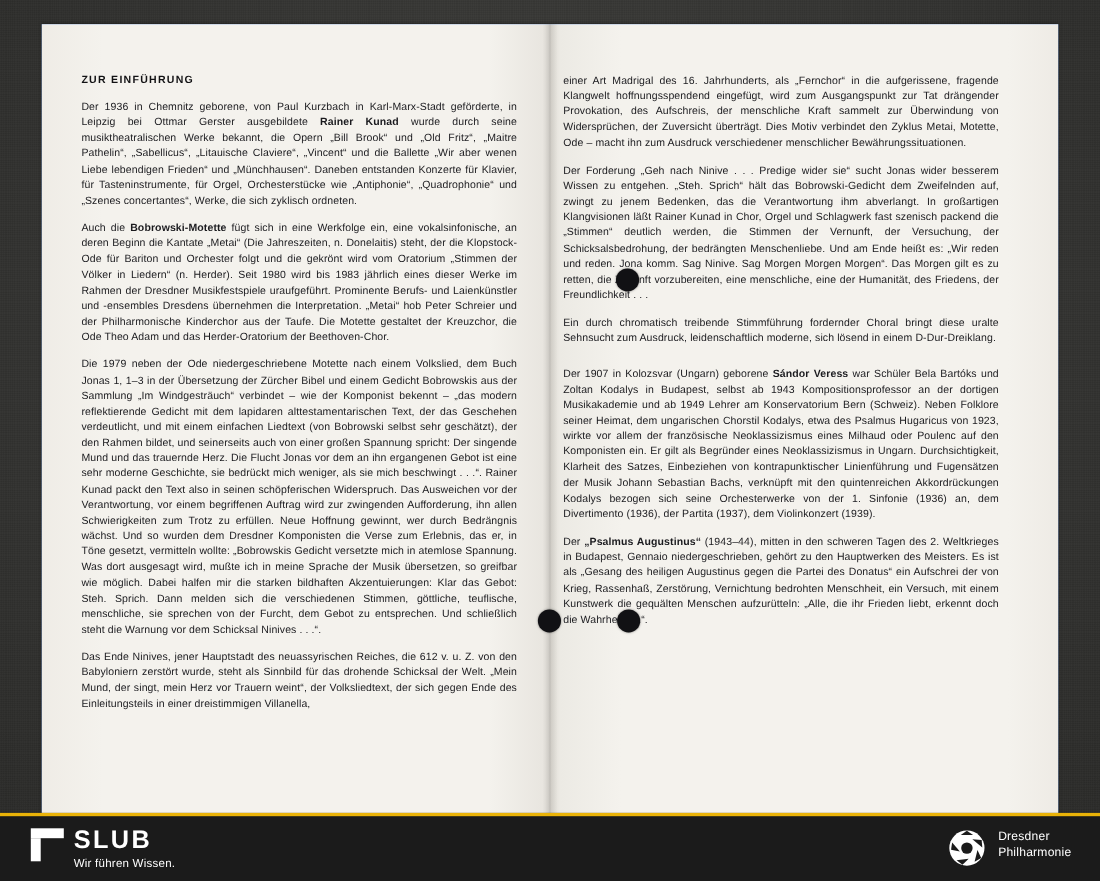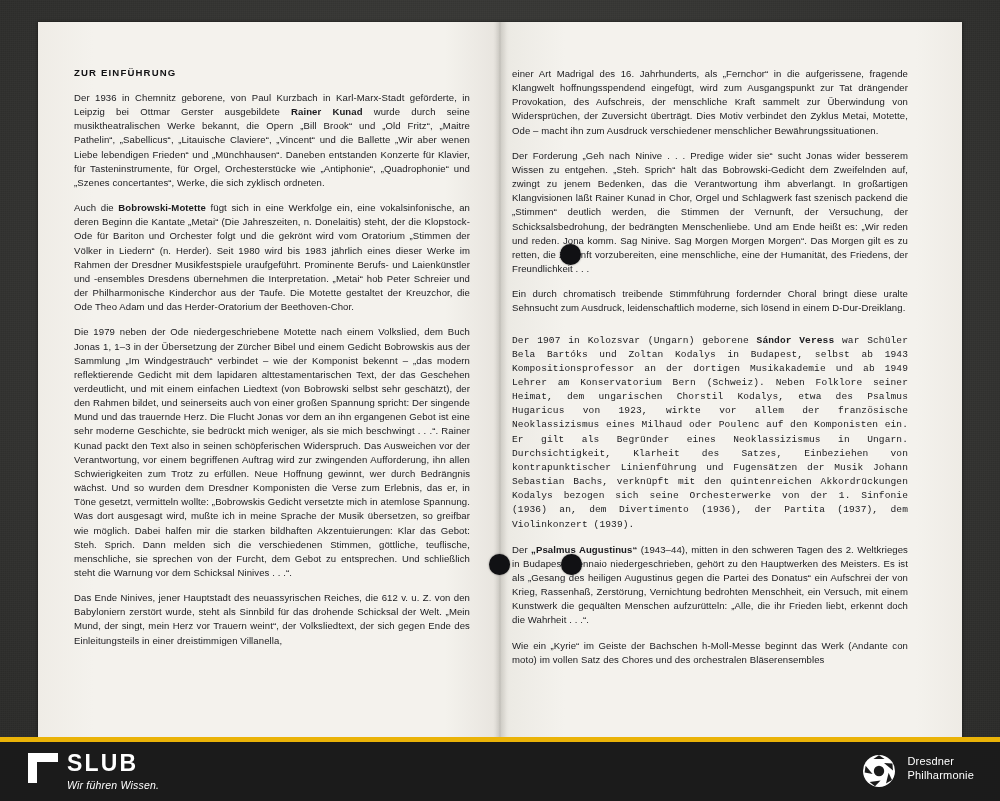--- a/index.html
+++ b/index.html
@@ -78,42 +78,42 @@
     line-height: 14.15px;
     text-align: justify;
     margin: 0 0 11px 0;
     color: #1a1a1e;
     letter-spacing: 0.1px;
     hyphens: manual;
   }
   .para:last-child { margin-bottom: 16px; }
   .para b { font-weight: bold; }
 
-  .gap-before { margin-top: 18px; font-family: Liberation Mono, monospace; }
+  .gap-before { margin-top: 18px; }
 
   
   .blob {
     position: absolute;
     background: #111114;
     border-radius: 50%;
     box-shadow: 0 0 2px rgba(0,0,0,0.5);
   }
   #blob-1 { left: 451px; top: 532px; width: 21px; height: 21px; }
   #blob-2 { left: 523px; top: 532px; width: 21px; height: 21px; }
   #blob-3 { left: 522px; top: 222px; width: 21px; height: 21px; }
 
   
   #footer {
     position: absolute;
     left: 0;
     bottom: 0;
     width: 1000px;
     height: 59px;
     background: #1b1b1b;
-    border-top: 5px solid #eab308;
+    border-top: 3px solid #eab308;
   }
   #slub {
     position: absolute;
     left: 28px;
     top: 9px;
     display: flex;
     align-items: flex-start;
   }
   #slub-mark {
     width: 30px;
@@ -134,21 +134,20 @@
     font-weight: bold;
     letter-spacing: 2.2px;
     line-height: 25px;
   }
   #slub-text .slub-claim {
     color: #ffffff;
     font-size: 10.5px;
     letter-spacing: 0.2px;
     line-height: 14px;
     margin-top: 2px;
-    font-style: italic;
   }
   #dp {
     position: absolute;
     right: 26px;
     top: 12px;
     display: flex;
     align-items: flex-start;
   }
   #dp-mark {
     width: 34px;
@@ -183,21 +182,20 @@
         </div>
     </div>
 
     <div class="col" id="col-right">
       <div id="right-paras">
           <div class="para"><span>einer Art Madrigal des 16. Jahrhunderts, als „Fernchor“ in die aufgerissene, fragende Klangwelt hoffnungsspendend eingefügt, wird zum Ausgangspunkt zur Tat drängender Provokation, des Aufschreis, der menschliche Kraft sammelt zur Überwindung von Widersprüchen, der Zuversicht überträgt. Dies Motiv verbindet den Zyklus Metai, Motette, Ode – macht ihn zum Ausdruck verschiedener menschlicher Bewährungssituationen.</span></div>
           <div class="para"><span>Der Forderung „Geh nach Ninive . . . Predige wider sie“ sucht Jonas wider besserem Wissen zu entgehen. „Steh. Sprich“ hält das Bobrowski-Gedicht dem Zweifelnden auf, zwingt zu jenem Bedenken, das die Verantwortung ihm abverlangt. In großartigen Klangvisionen läßt Rainer Kunad in Chor, Orgel und Schlagwerk fast szenisch packend die „Stimmen“ deutlich werden, die Stimmen der Vernunft, der Versuchung, der Schicksalsbedrohung, der bedrängten Menschenliebe. Und am Ende heißt es: „Wir reden und reden. Jona komm. Sag Ninive. Sag Morgen Morgen Morgen“. Das Morgen gilt es zu retten, die Zukunft vorzubereiten, eine menschliche, eine der Humanität, des Friedens, der Freundlichkeit . . .</span></div>
           <div class="para"><span>Ein durch chromatisch treibende Stimmführung fordernder Choral bringt diese uralte Sehnsucht zum Ausdruck, leidenschaftlich moderne, sich lösend in einem D-Dur-Dreiklang.</span></div>
           <div class="para gap-before"><span>Der 1907 in Kolozsvar (Ungarn) geborene </span><b>Sándor Veress</b><span> war Schüler Bela Bartóks und Zoltan Kodalys in Budapest, selbst ab 1943 Kompositionsprofessor an der dortigen Musikakademie und ab 1949 Lehrer am Konservatorium Bern (Schweiz). Neben Folklore seiner Heimat, dem ungarischen Chorstil Kodalys, etwa des Psalmus Hugaricus von 1923, wirkte vor allem der französische Neoklassizismus eines Milhaud oder Poulenc auf den Komponisten ein. Er gilt als Begründer eines Neoklassizismus in Ungarn. Durchsichtigkeit, Klarheit des Satzes, Einbeziehen von kontrapunktischer Linienführung und Fugensätzen der Musik Johann Sebastian Bachs, verknüpft mit den quintenreichen Akkordrückungen Kodalys bezogen sich seine Orchesterwerke von der 1. Sinfonie (1936) an, dem Divertimento (1936), der Partita (1937), dem Violinkonzert (1939).</span></div>
           <div class="para"><span>Der </span><b>„Psalmus Augustinus“</b><span> (1943–44), mitten in den schweren Tagen des 2. Weltkrieges in Budapest, Gennaio niedergeschrieben, gehört zu den Hauptwerken des Meisters. Es ist als „Gesang des heiligen Augustinus gegen die Partei des Donatus“ ein Aufschrei der von Krieg, Rassenhaß, Zerstörung, Vernichtung bedrohten Menschheit, ein Versuch, mit einem Kunstwerk die gequälten Menschen aufzurütteln: „Alle, die ihr Frieden liebt, erkennt doch die Wahrheit . . .“.</span></div>
-          <div class="para"><span>Wie ein „Kyrie“ im Geiste der Bachschen h-Moll-Messe beginnt das Werk (Andante con moto) im vollen Satz des Chores und des orchestralen Bläserensembles</span></div>
         </div>
     </div>
 
     <div class="blob" id="blob-1"></div>
     <div class="blob" id="blob-2"></div>
     <div class="blob" id="blob-3"></div>
   </div>
 
   <div id="footer">
     <div id="slub">

